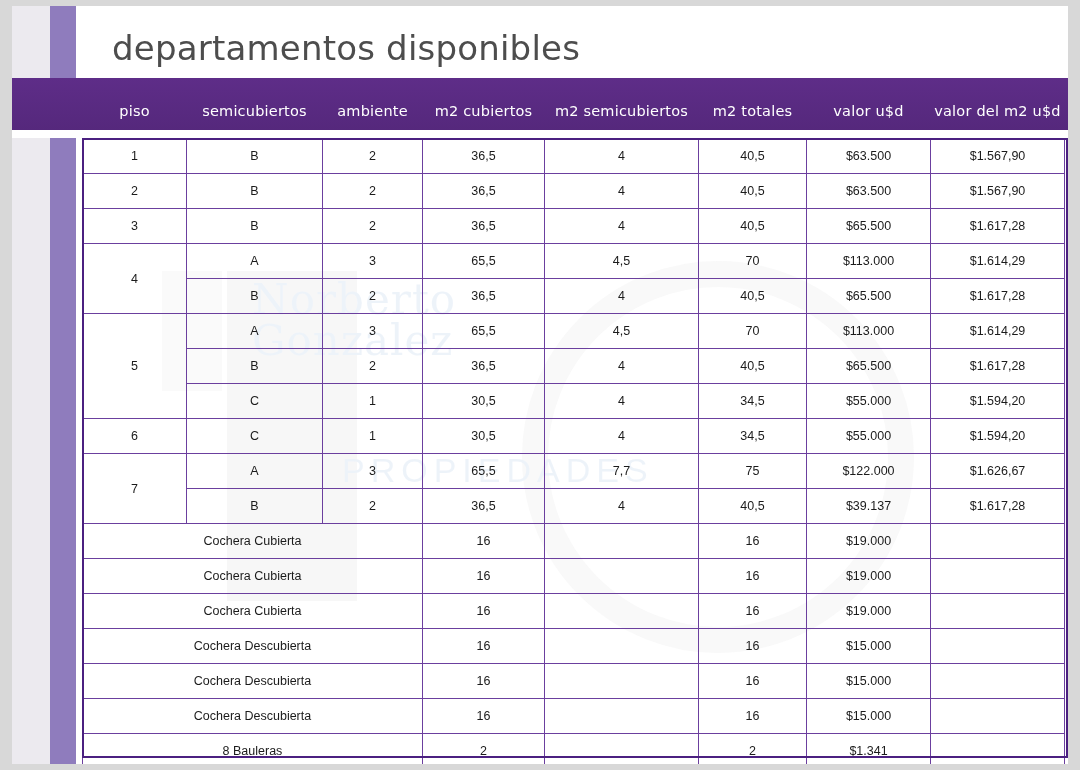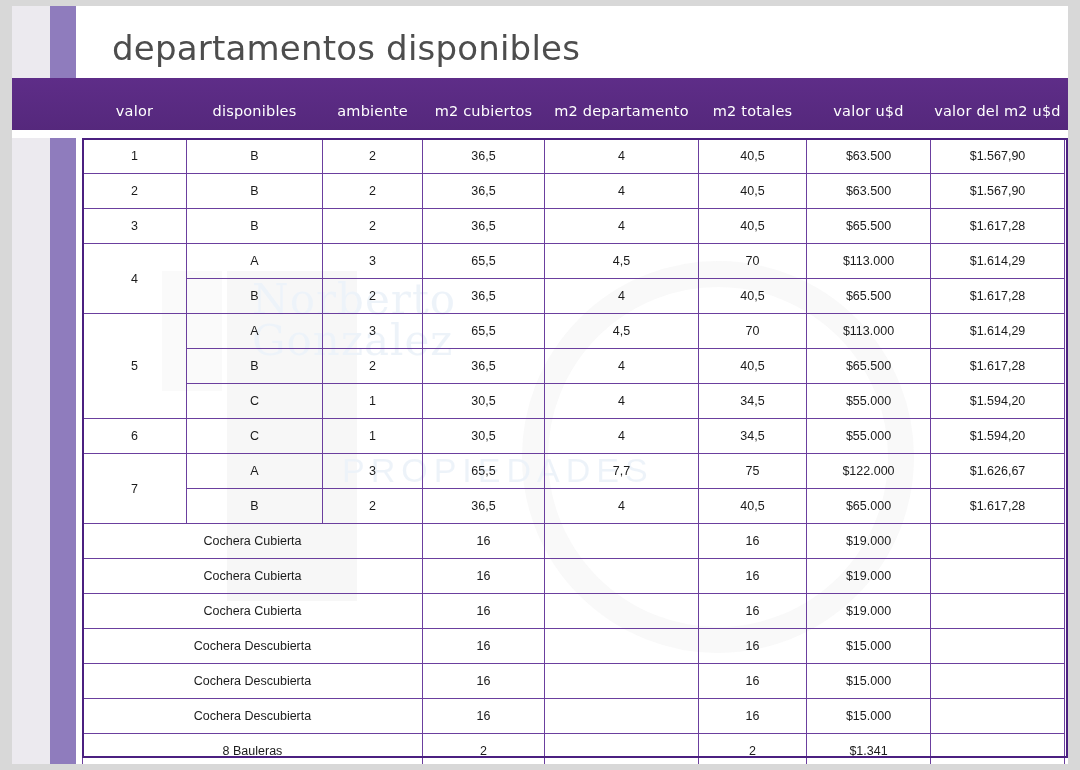--- a/index.html
+++ b/index.html
@@ -220,25 +220,25 @@
         <col class="col2">
         <col class="col3">
         <col class="col4">
       <col class="col5">
         <col class="col6">
         <col class="col7">
         <col class="col8">
     </colgroup>
     <thead>
       <tr>
-        <th>valor</th>
-        <th>disponibles</th>
+        <th>piso</th>
+        <th>semicubiertos</th>
         <th>ambiente</th>
         <th>m2 cubiertos</th>
-        <th>m2 departamento</th>
+        <th>m2 semicubiertos</th>
         <th>m2 totales</th>
         <th>valor u$d</th>
         <th>valor del m2 u$d</th>
       </tr>
       <tr class="spacer">
           <td colspan="8"></td>
         </tr>
     </thead>
     <tbody>
 
@@ -342,21 +342,21 @@
         <td>75</td>
         <td>$122.000</td>
         <td>$1.626,67</td>
       </tr>
       <tr>
         <td>B</td>
         <td>2</td>
         <td>36,5</td>
         <td>4</td>
         <td>40,5</td>
-        <td>$65.000</td>
+        <td>$39.137</td>
         <td>$1.617,28</td>
       </tr>
 
       <tr>
         <td colspan="3">Cochera Cubierta</td>
         <td>16</td>
         <td></td>
         <td>16</td>
         <td>$19.000</td>
         <td></td>

